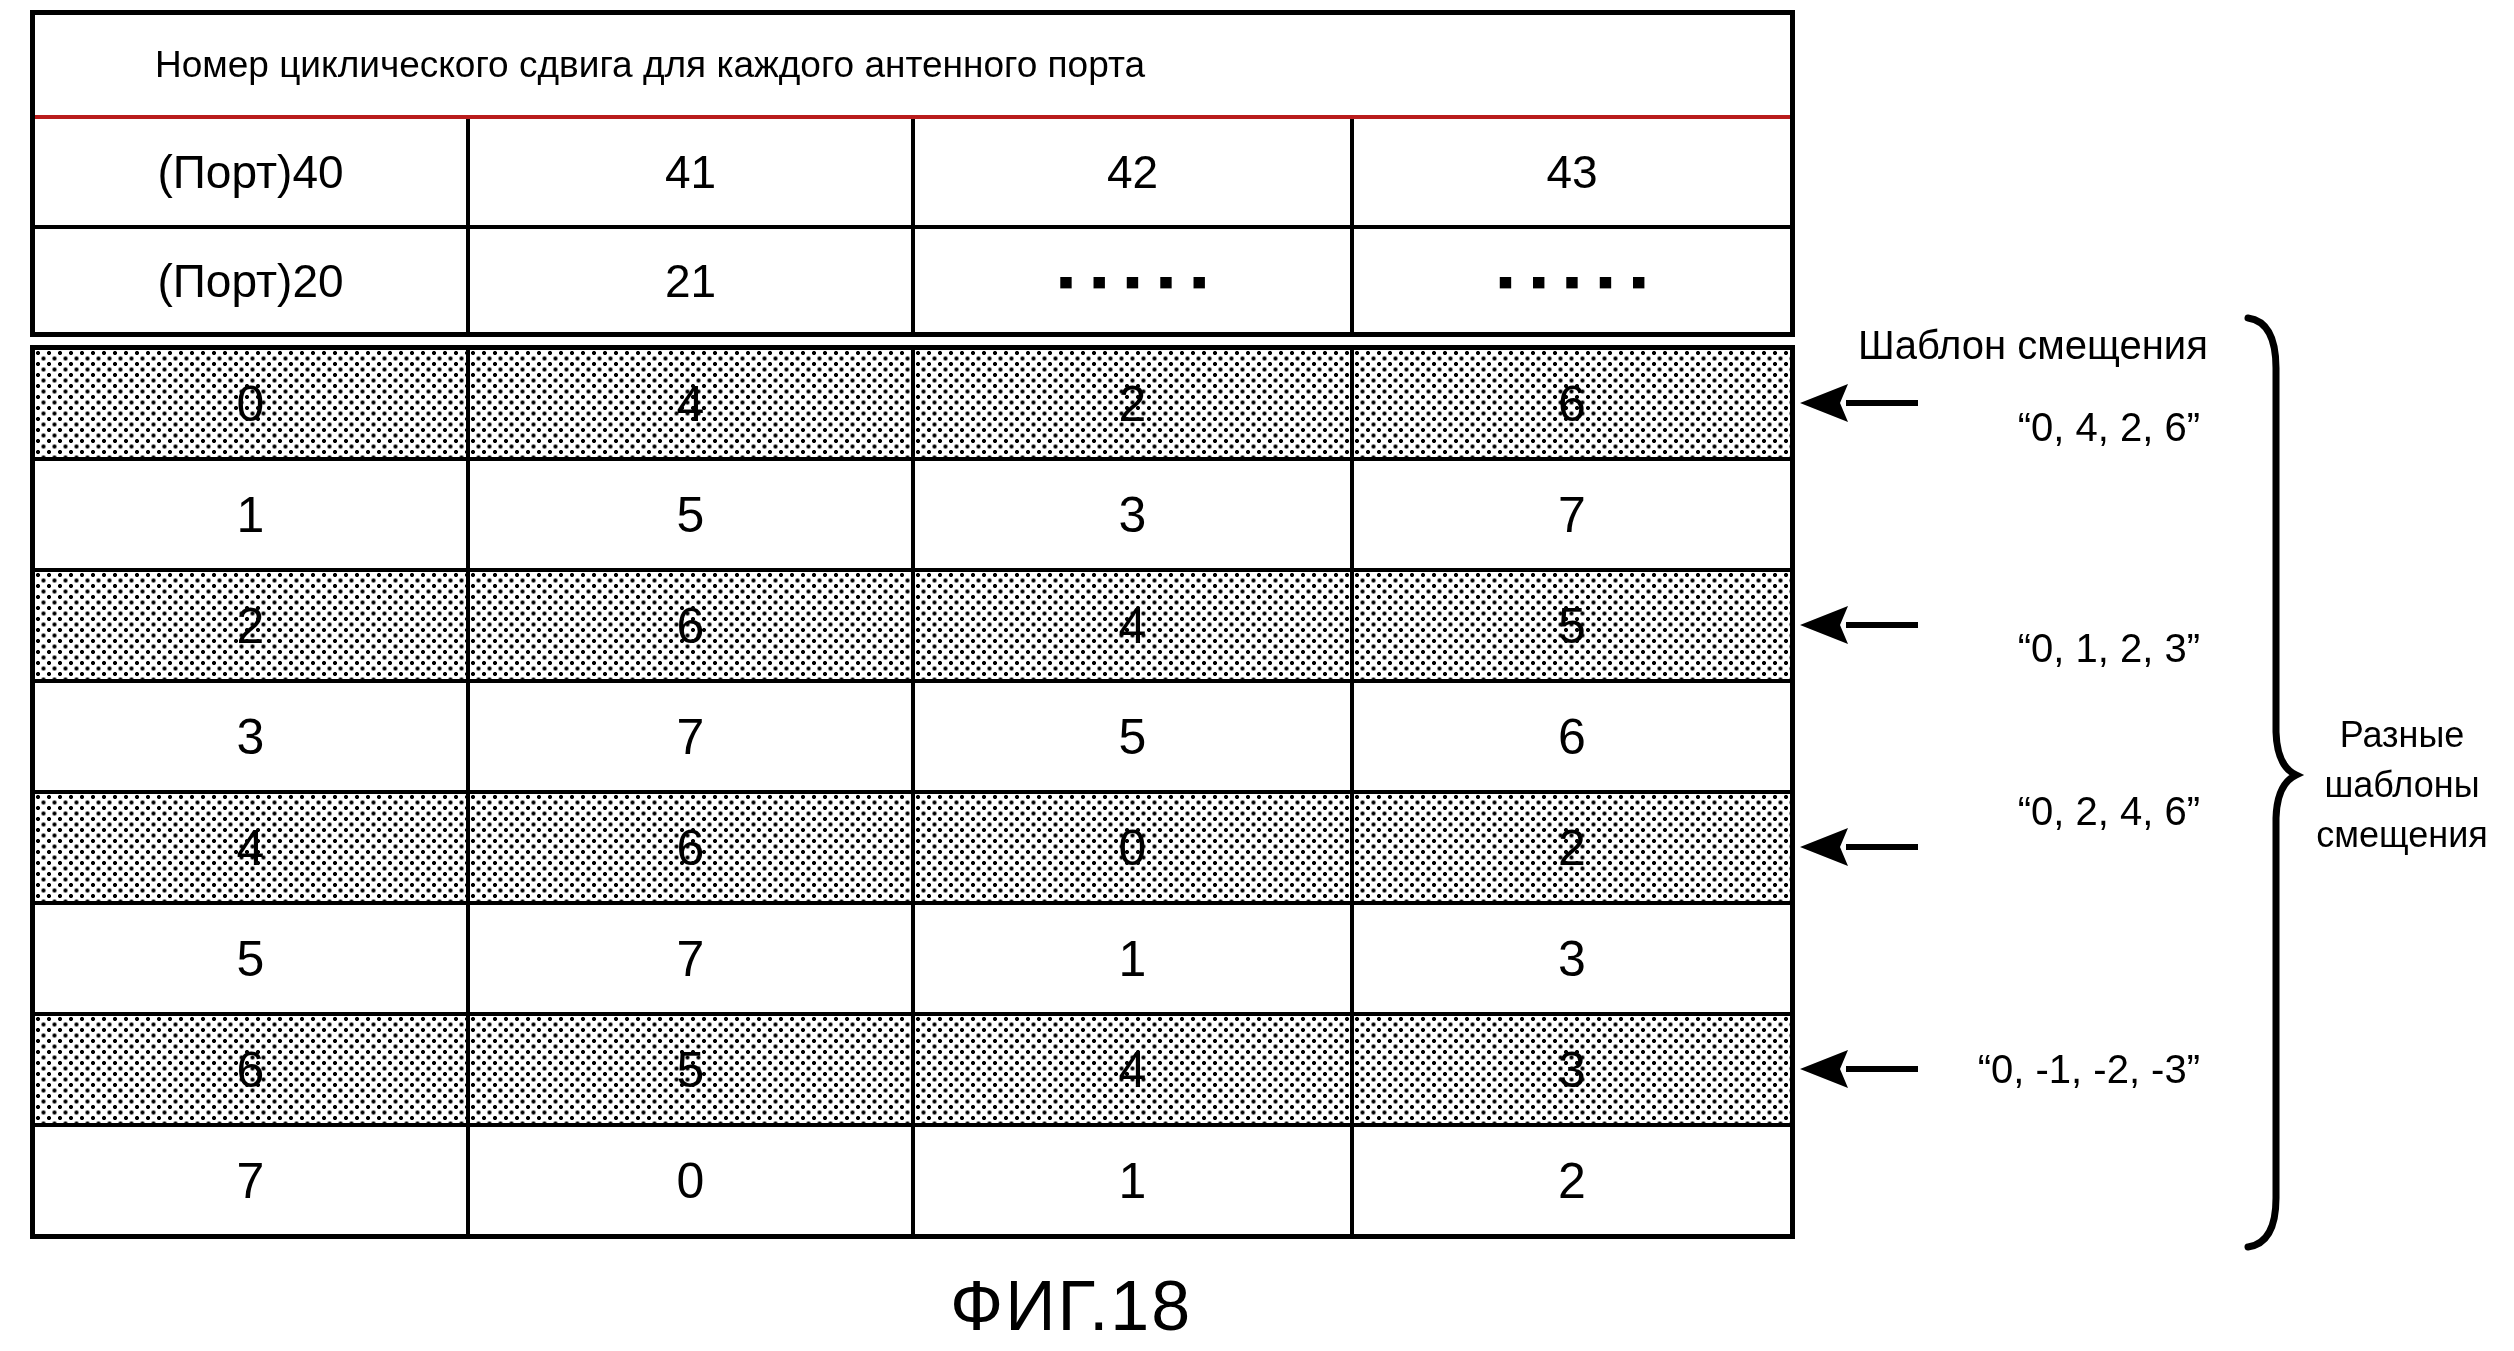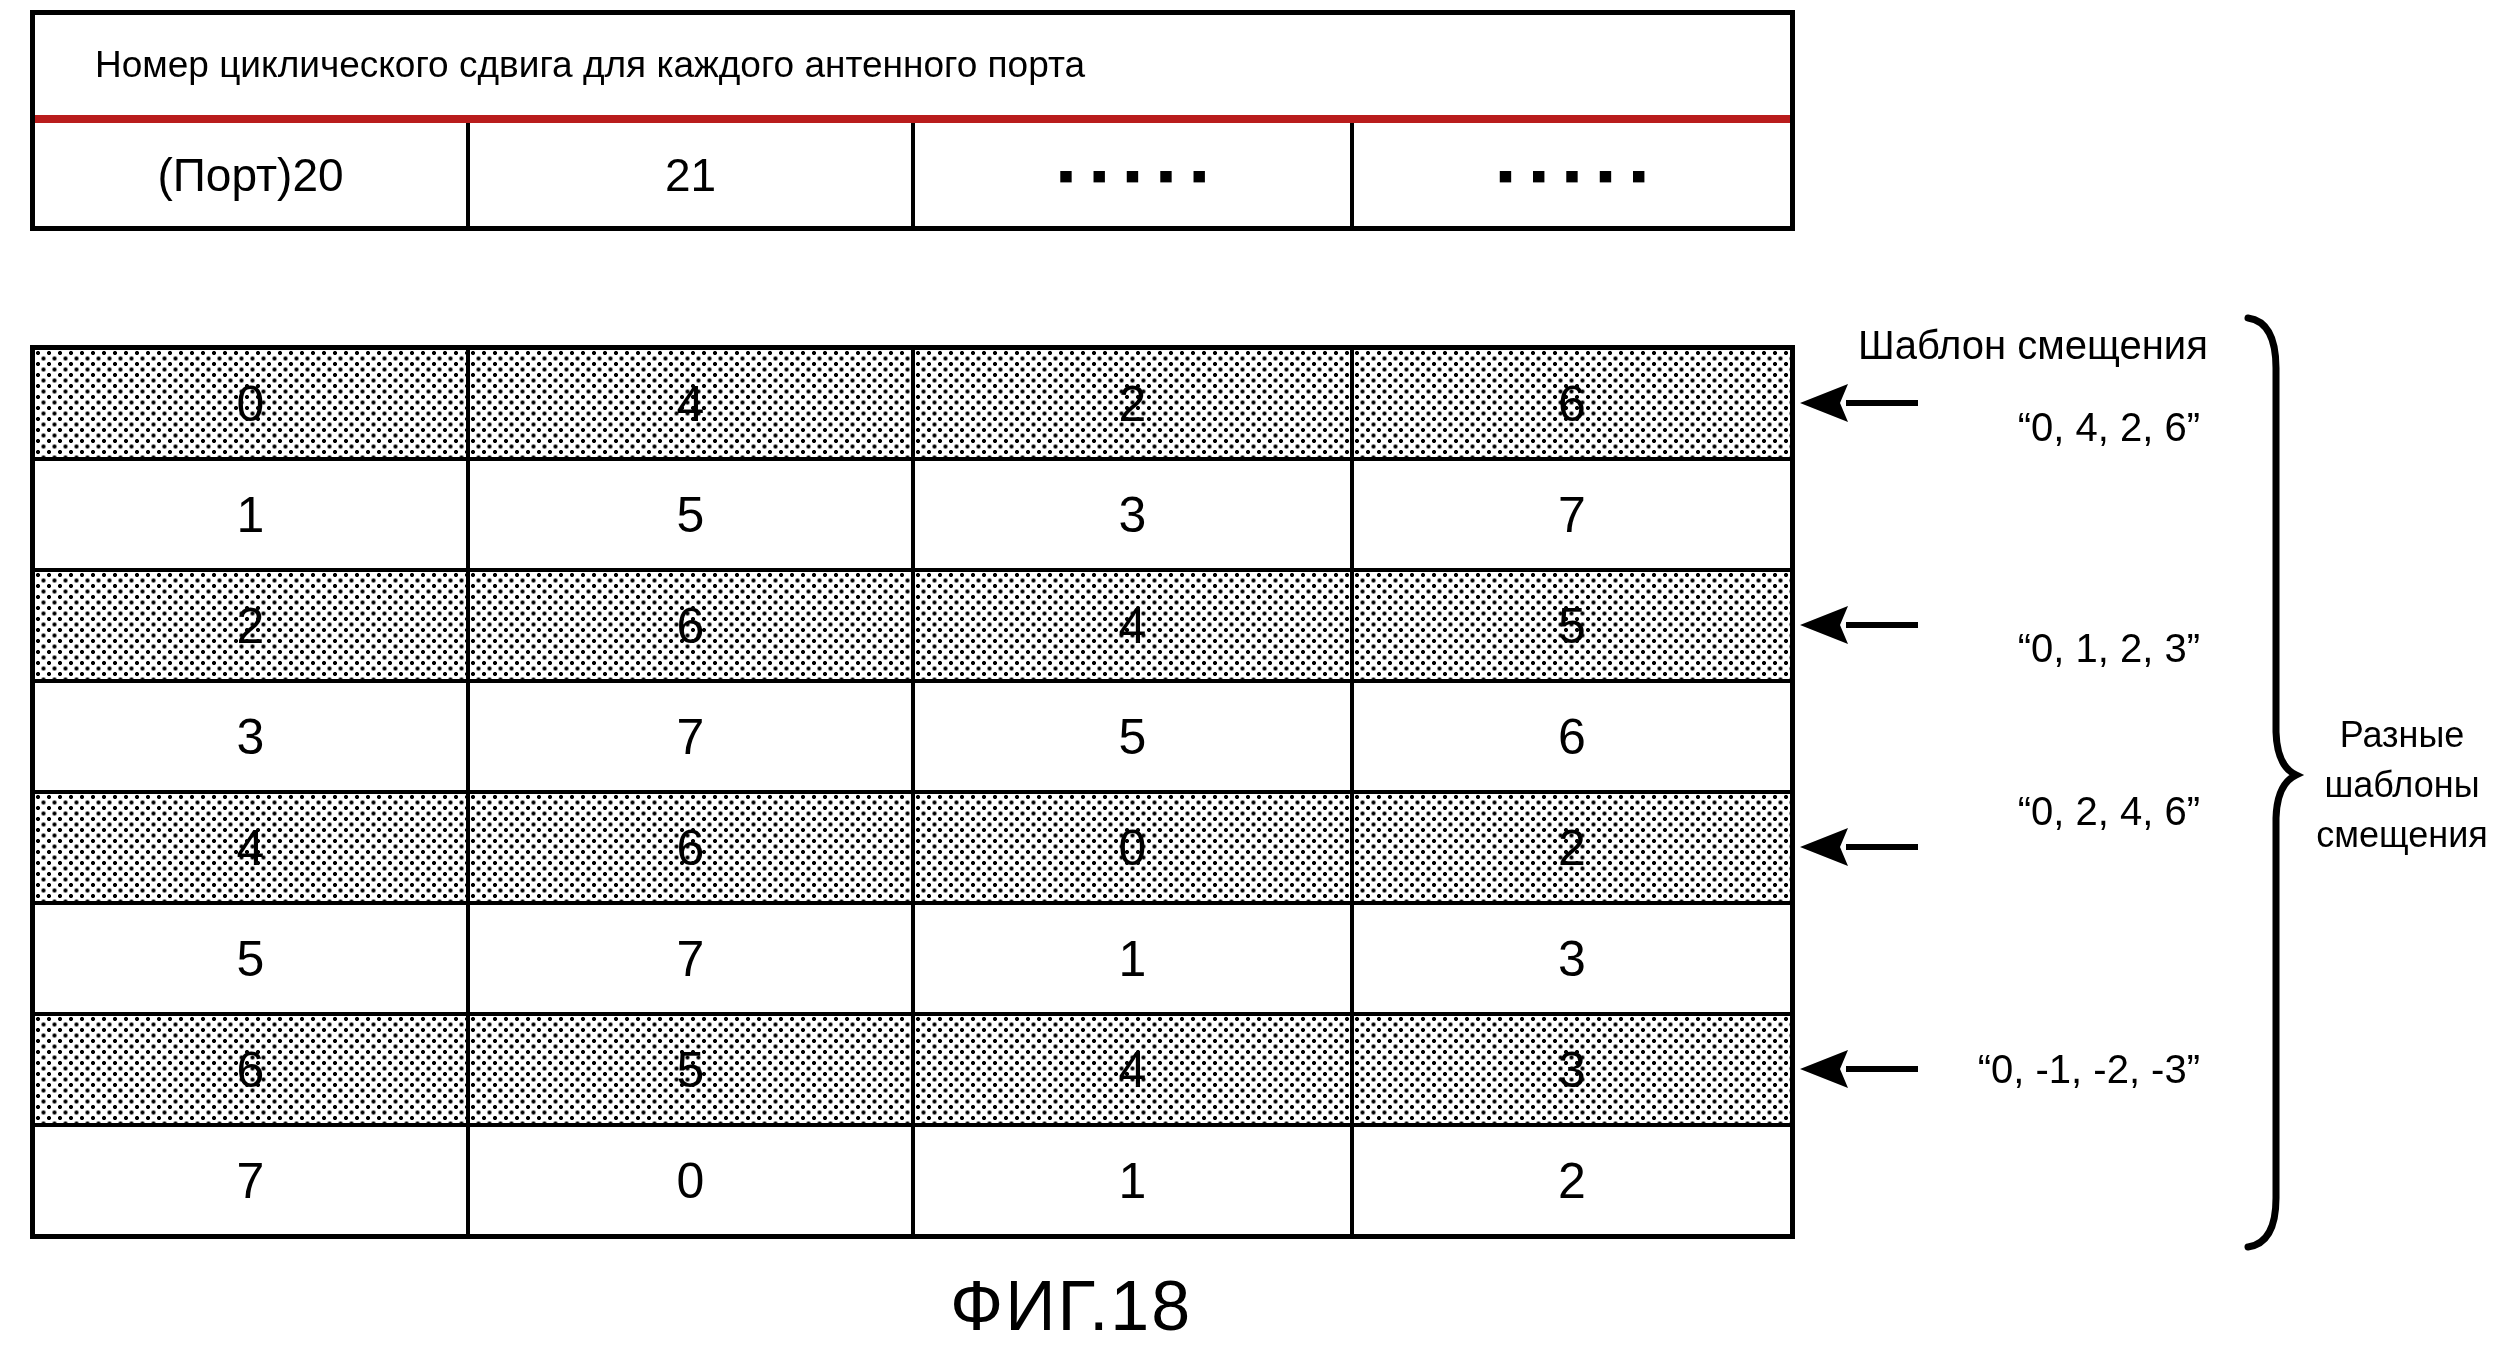--- a/index.html
+++ b/index.html
@@ -14,23 +14,23 @@
   
   .tbl-header{
     position:absolute;left:30px;top:10px;width:1755px;
     border:5px solid #000;background:#fff;
   }
   .tbl-body{
     position:absolute;left:30px;top:345px;width:1755px;
     border:5px solid #000;background:#fff;
   }
   .title-row{
-    height:100px;border-bottom:8px solid #b91c1c;
+    height:100px;border-bottom:4px solid #b91c1c;
     display:flex;align-items:center;
-    padding-left:60px;
+    padding-left:120px;
     font-size:37px;
   }
   .grid-row{
     display:grid;
     grid-template-columns:433fr 447fr 441fr 442fr;
   }
   .hdr-row1{border-bottom:4px solid #000;}
   .hdr-row1 .cell{height:106px;}
   .hdr-row2 .cell{height:103px;text-align:center;}
   .body-row .cell{height:107px;}
@@ -72,20 +72,26 @@
   }
   #overlay{position:absolute;left:0;top:0;pointer-events:none;}
 </style>
 </head>
 <body>
 
 <div id="canvas">
 
   <div class="tbl-header">
     <div class="title-row">Номер циклического сдвига для каждого антенного порта</div>
+    <div class="grid-row hdr-row1">
+      <div class="cell">(Порт)40</div>
+      <div class="cell">41</div>
+      <div class="cell">42</div>
+      <div class="cell">43</div>
+    </div>
     <div class="grid-row hdr-row2">
       <div class="cell">(Порт)20</div>
       <div class="cell">21</div>
       <div class="cell dots">▪▪▪▪▪</div>
       <div class="cell dots">▪▪▪▪▪</div>
     </div>
   </div>
 
   <div class="tbl-body">
     <div class="grid-row body-row shaded">

